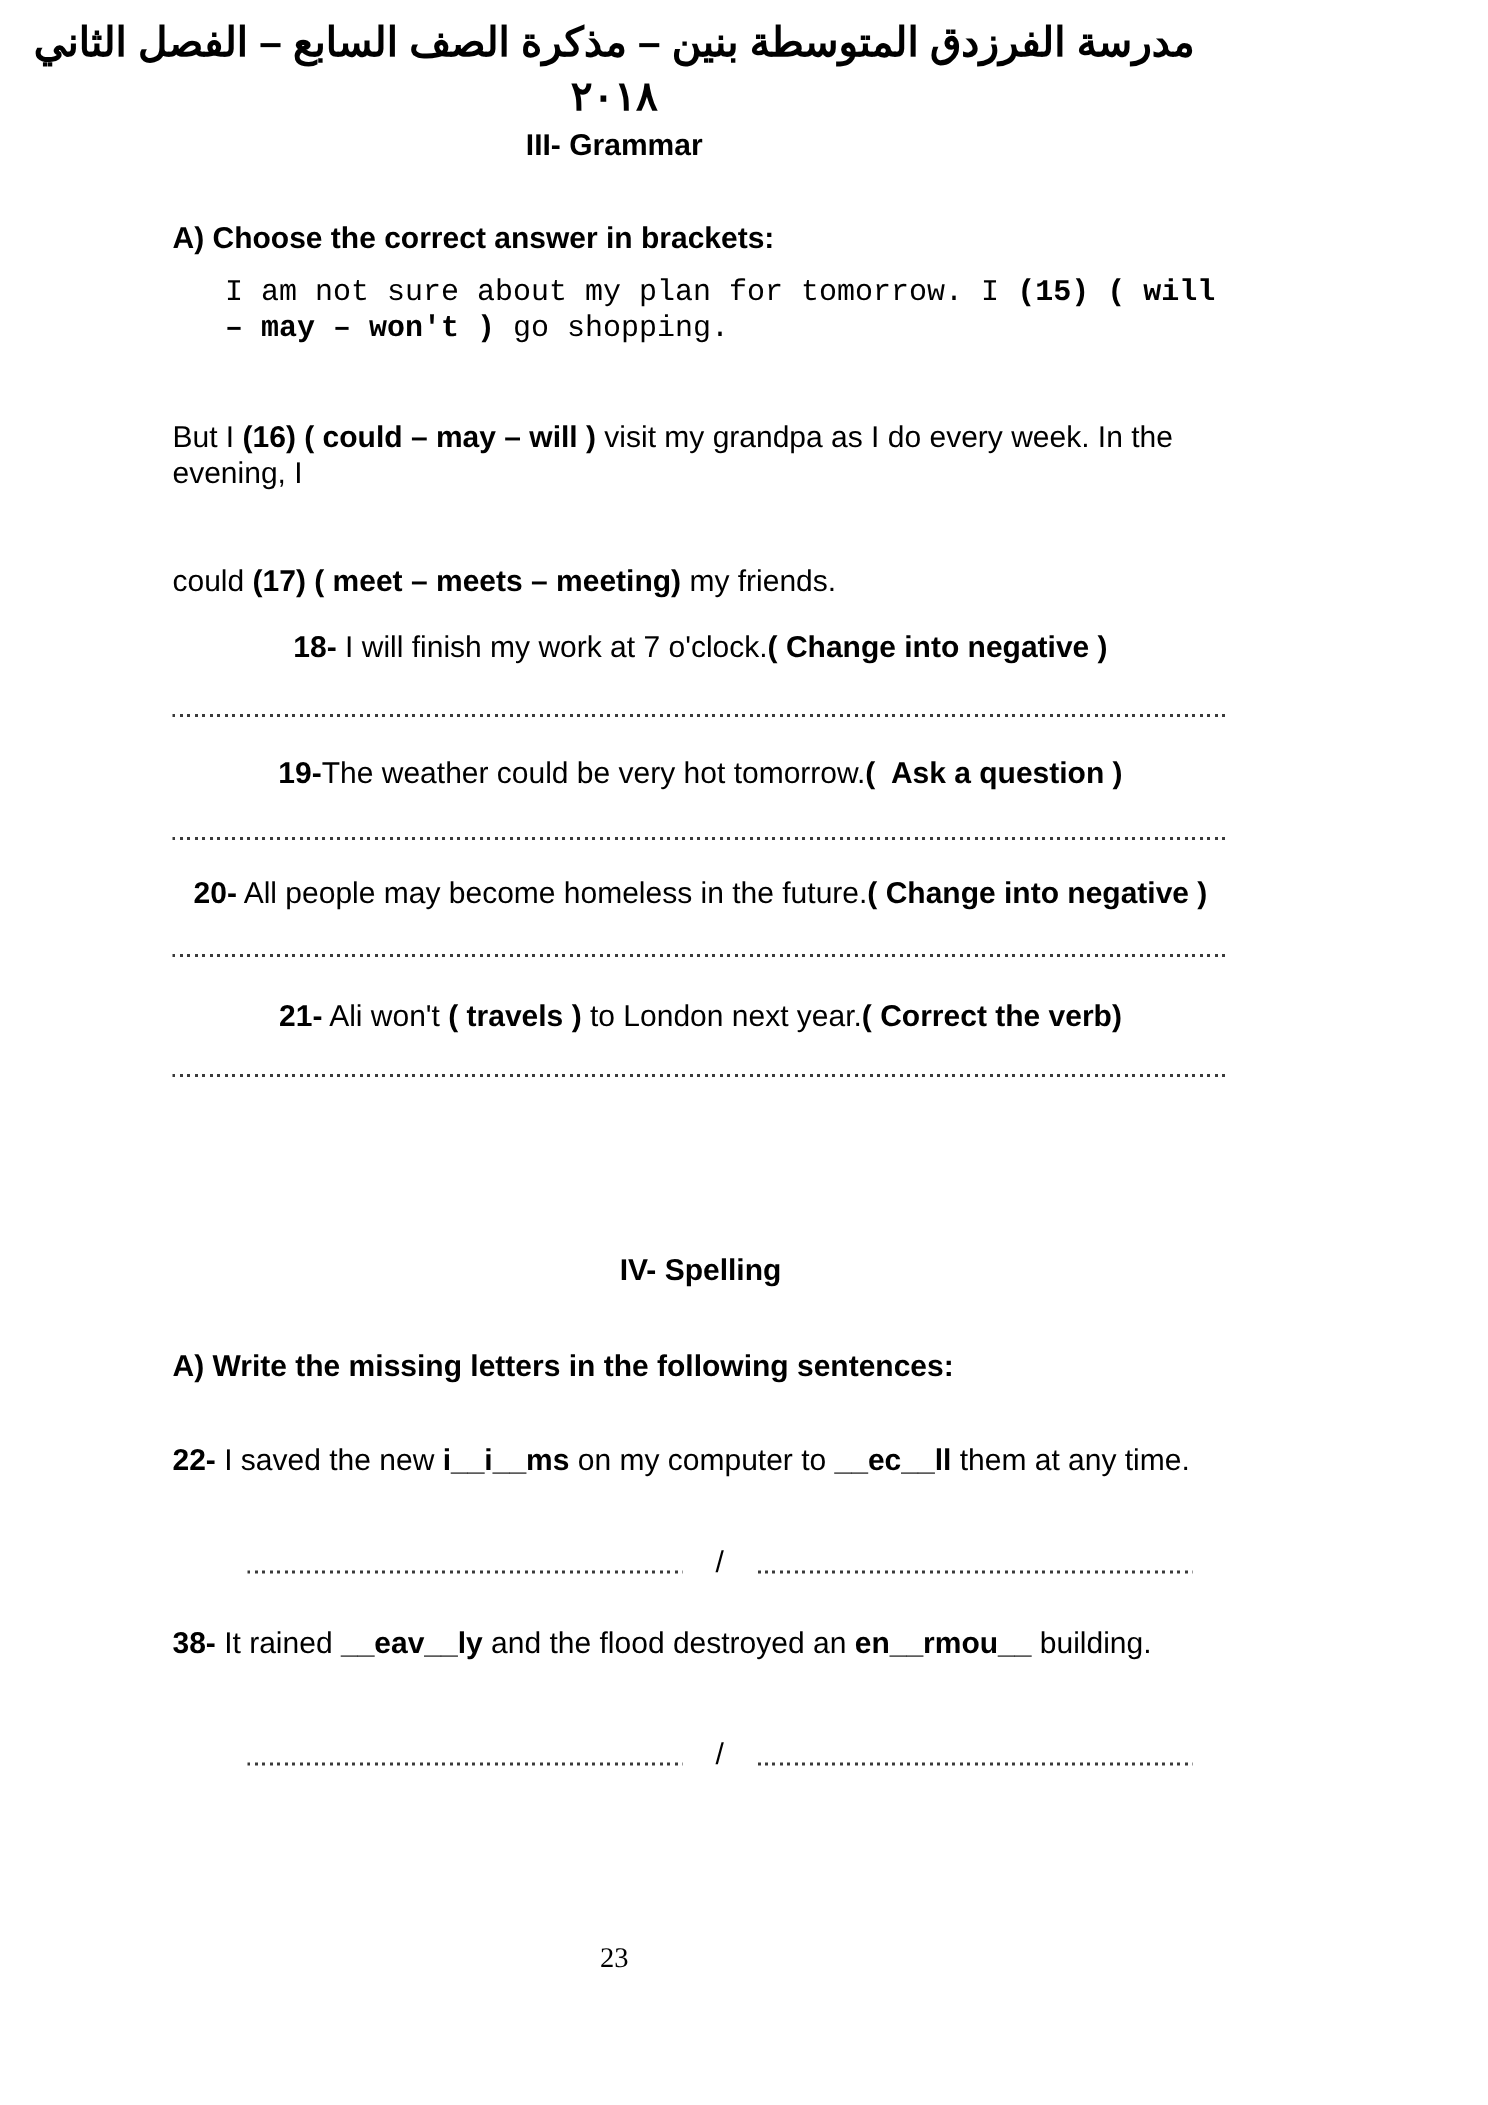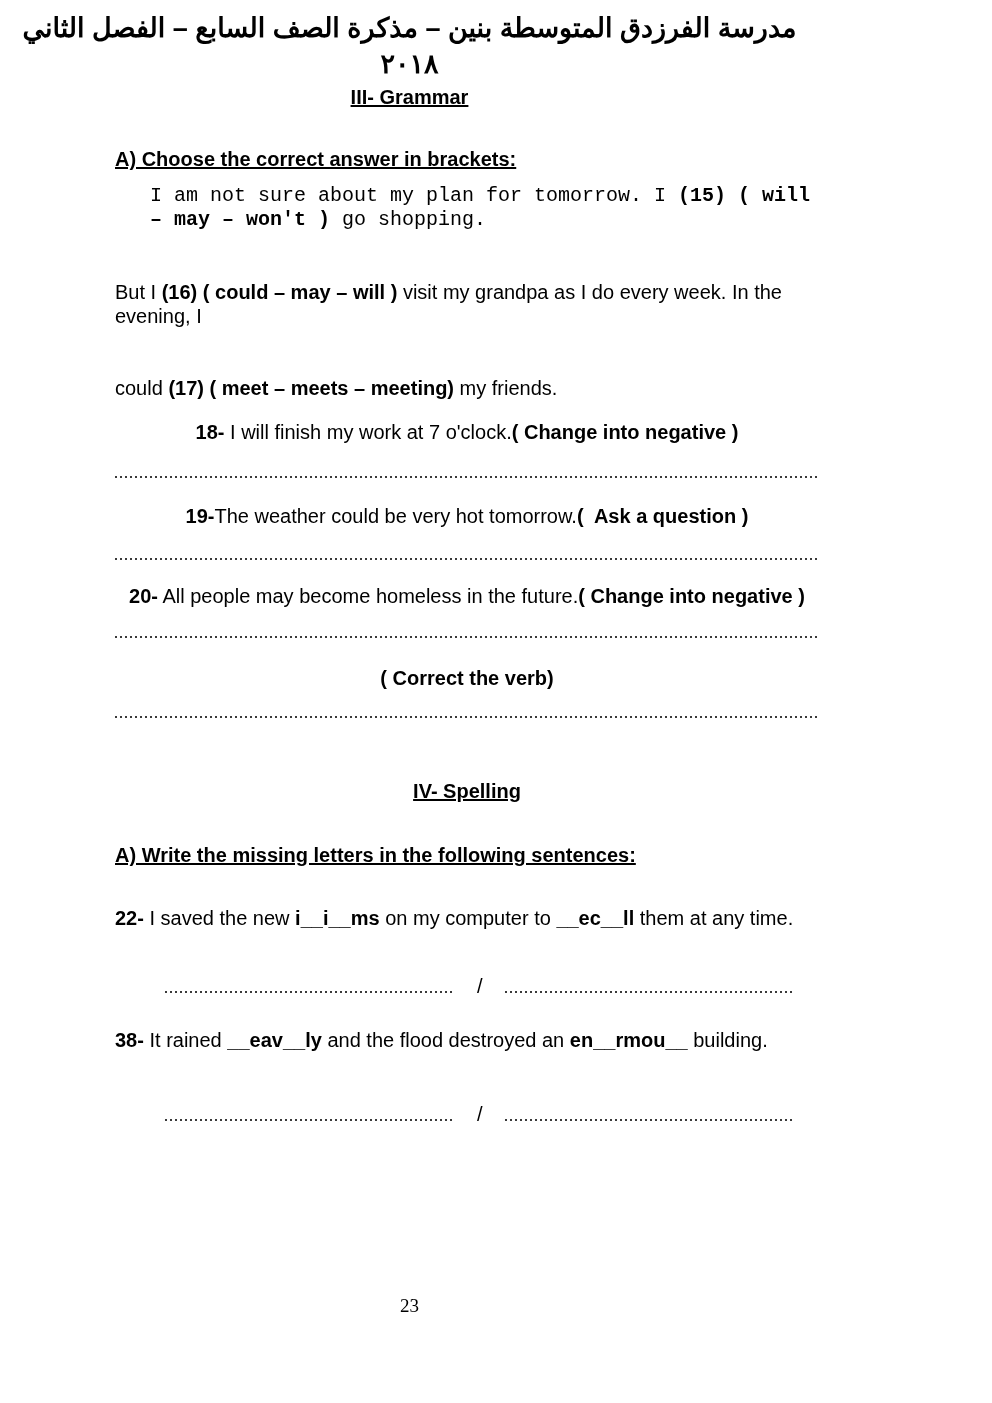--- a/index.html
+++ b/index.html
@@ -16,21 +16,21 @@
   .header-ar {
     padding-top: 10px;
     text-align: center;
     direction: rtl;
     font-weight: bold;
     font-size: 27px;
     line-height: 36px;
   }
   .center { text-align: center; }
   .b { font-weight: bold; }
-  .u { text-decoration: underline; }
+  .u { }
   .h20 { font-size: 20px; line-height: 26px; }
   .content { padding-left: 115px; }
   .line { font-size: 20px; line-height: 24px; margin: 0; }
   .indent { padding-left: 35px; font-family: Liberation Mono, monospace; }
   .qrow {
     display: flex;
     justify-content: center;
     align-items: baseline;
     font-size: 20px;
     line-height: 24px;
@@ -101,25 +101,26 @@
     </div>
     <div class="dotline" style="margin-top: 30px;"></div>
 
     <div class="qrow" style="margin-top: 24px;">
       <span><span class="b qtext">20-</span><span class="qtext"> All people may become homeless in the future.</span><span class="b qtext"></span><span class="qtext"></span></span>
       <span class="instr">( Change into negative )</span>
     </div>
     <div class="dotline" style="margin-top: 28px;"></div>
 
     <div class="qrow" style="margin-top: 28px;">
+      <span><span class="b qtext">21-</span><span class="qtext"> Ali won't </span><span class="b qtext">( travels ) </span><span class="qtext">to London next year.</span></span>
       <span class="instr">( Correct the verb)</span>
     </div>
     <div class="dotline" style="margin-top: 26px;"></div>
 
-    <div class="center" style="margin-top: 60px;">
+    <div class="center" style="margin-top: 116px;">
       <span class="b u h20">IV- Spelling</span>
     </div>
 
     <div style="margin-top: 38px;">
       <span class="b u h20">A) Write the missing letters in the following sentences:</span>
     </div>
 
     <p class="line" style="margin-top: 38px;"><span class="b qtext">22-</span><span class="qtext"> I saved the new </span><span class="b qtext">i__i__ms</span><span class="qtext"> on my computer to </span><span class="b qtext">__ec__ll</span><span class="qtext"> them at any time.</span></p>
 
     <div class="ans-row" style="margin-top: 44px;">

